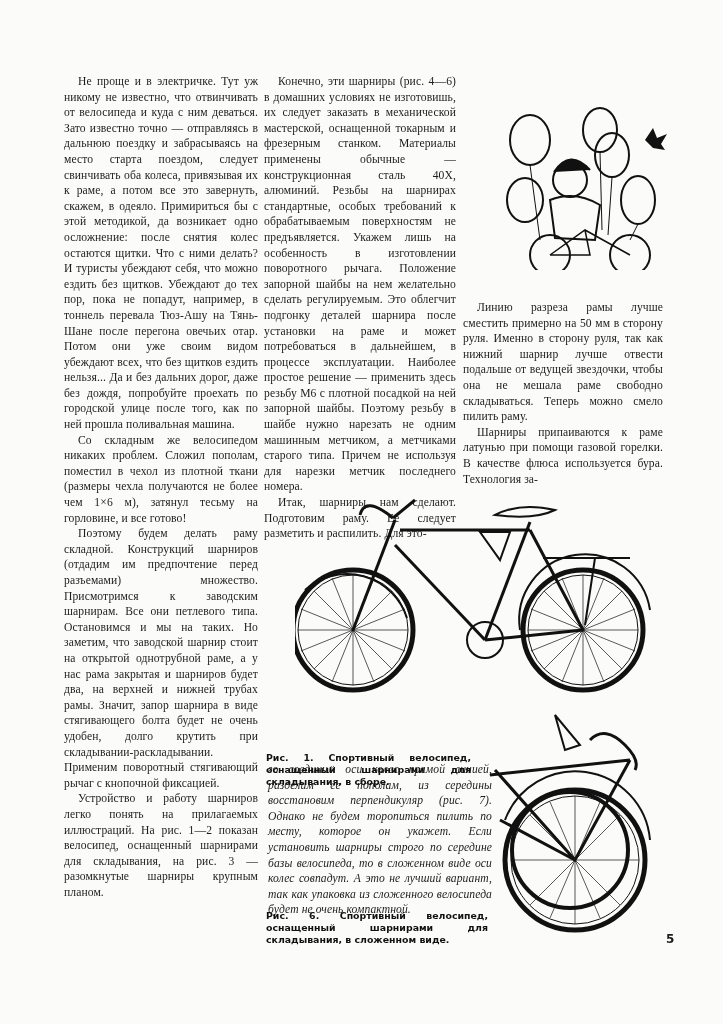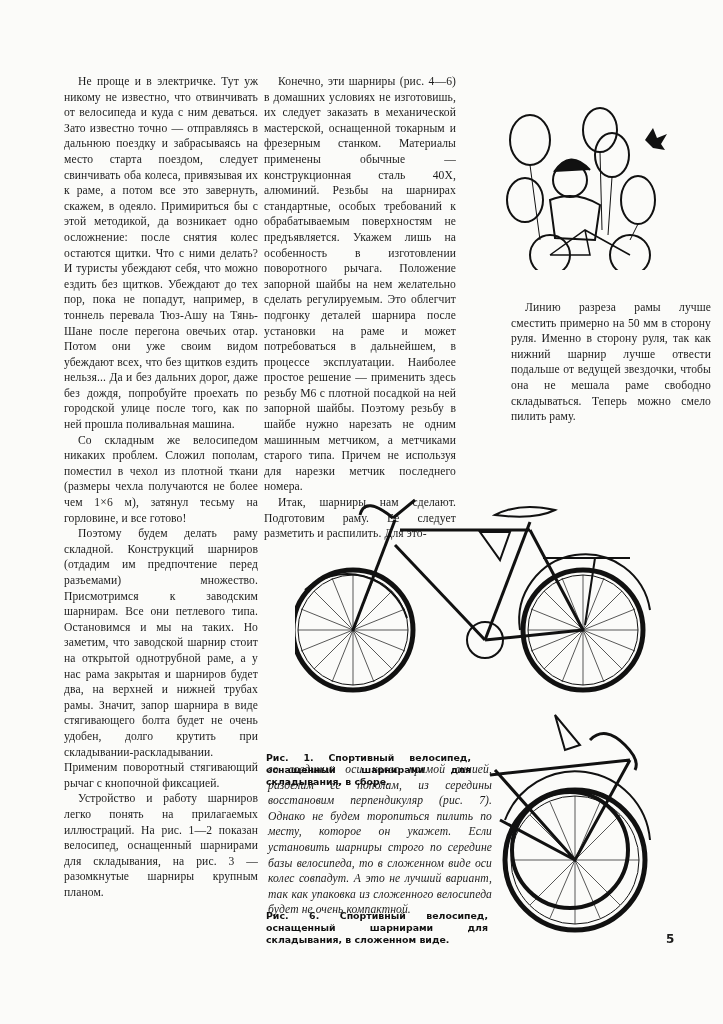--- a/index.html
+++ b/index.html
@@ -4,21 +4,21 @@
 <style>
   html, body { margin: 0; padding: 0; background: #fbfbf9; }
   body { width: 723px; height: 1024px; position: relative; overflow: hidden;
          font-family: "Liberation Serif", "DejaVu Serif", serif; color: #1c1c1c; }
   .col { position: absolute; font-size: 11.6px; line-height: 15.6px; text-align: justify;
          hyphens: manual; letter-spacing: 0.1px; }
   .col p { margin: 0; text-indent: 14px; }
   .col p.noindent { text-indent: 0; }
   #col1 { left: 64px; top: 74px; width: 194px; }
   #col2 { left: 264px; top: 74px; width: 192px; }
-  #col3 { left: 463px; top: 300px; width: 200px; margin-left: 48px; }
+  #col3 { left: 463px; top: 300px; width: 200px; }
   #col2b { left: 268px; top: 762px; width: 224px; font-style: italic; }
   .caption { position: absolute; font-family: "DejaVu Sans", "Liberation Sans", sans-serif;
              font-weight: bold; font-size: 9.4px; line-height: 12px; color: #111; text-align: justify; }
   #cap1 { left: 266px; top: 716px; width: 205px; margin-top: 36px; }
   #cap2 { left: 266px; top: 910px; width: 222px; }
   .pagenum { position: absolute; left: 666px; top: 932px; font-size: 12px; font-weight: bold;
              font-family: "DejaVu Sans", sans-serif; }
   svg { position: absolute; }
   .ink { stroke: #111; fill: none; }
 </style>
@@ -32,20 +32,21 @@
   <p>Устройство и работу шарниров легко понять на прилагаемых иллюстраций. На рис. 1—2 показан велосипед, оснащенный шарнирами для складывания, на рис. 3 — разомкнутые шарниры крупным планом.</p>
 </div>
 
 <div class="col" id="col2">
   <p>Конечно, эти шарниры (рис. 4—6) в домашних условиях не изготовишь, их следует заказать в механической мастерской, оснащенной токарным и фрезерным станком. Материалы применены обычные — конструкционная сталь 40Х, алюминий. Резьбы на шарнирах стандартные, особых требований к обрабатываемым поверхностям не предъявляется. Укажем лишь на особенность в изготовлении поворотного рычага. Положение запорной шайбы на нем желательно сделать регулируемым. Это облегчит подгонку деталей шарнира после установки на раме и может потребоваться в дальнейшем, в процессе эксплуатации. Наиболее простое решение — применить здесь резьбу М6 с плотной посадкой на ней запорной шайбы. Поэтому резьбу в шайбе нужно нарезать не одним машинным метчиком, а метчиками старого типа. Причем не используя для нарезки метчик последнего номера.</p>
   <p>Итак, шарниры нам сделают. Подготовим раму. Ее следует разметить и распилить. Для это-</p>
 </div>
 
 <div class="col" id="col3">
   <p>Линию разреза рамы лучше сместить примерно на 50 мм в сторону руля. Именно в сторону руля, так как нижний шарнир лучше отвести подальше от ведущей звездочки, чтобы она не мешала раме свободно складываться. Теперь можно смело пилить раму.</p>
+  <p>Шарниры припаиваются к раме латунью при помощи газовой горелки. В качестве флюса используется бура. Технология за-</p>
 </div>
 
 <div class="col" id="col2b">
   <p class="noindent">го соединим оси колес прямой линией, разделим ее пополам, из середины восстановим перпендикуляр (рис. 7). Однако не будем торопиться пилить по месту, которое он укажет. Если установить шарниры строго по середине базы велосипеда, то в сложенном виде оси колес совпадут. А это не лучший вариант, так как упаковка из сложенного велосипеда будет не очень компактной.</p>
 </div>
 
 <svg style="left:490px; top:100px;" width="180" height="170" viewBox="0 0 180 170">
   <g class="ink" stroke-width="2">
     <ellipse cx="40" cy="40" rx="20" ry="25"></ellipse>
     <ellipse cx="35" cy="100" rx="18" ry="22"></ellipse>

